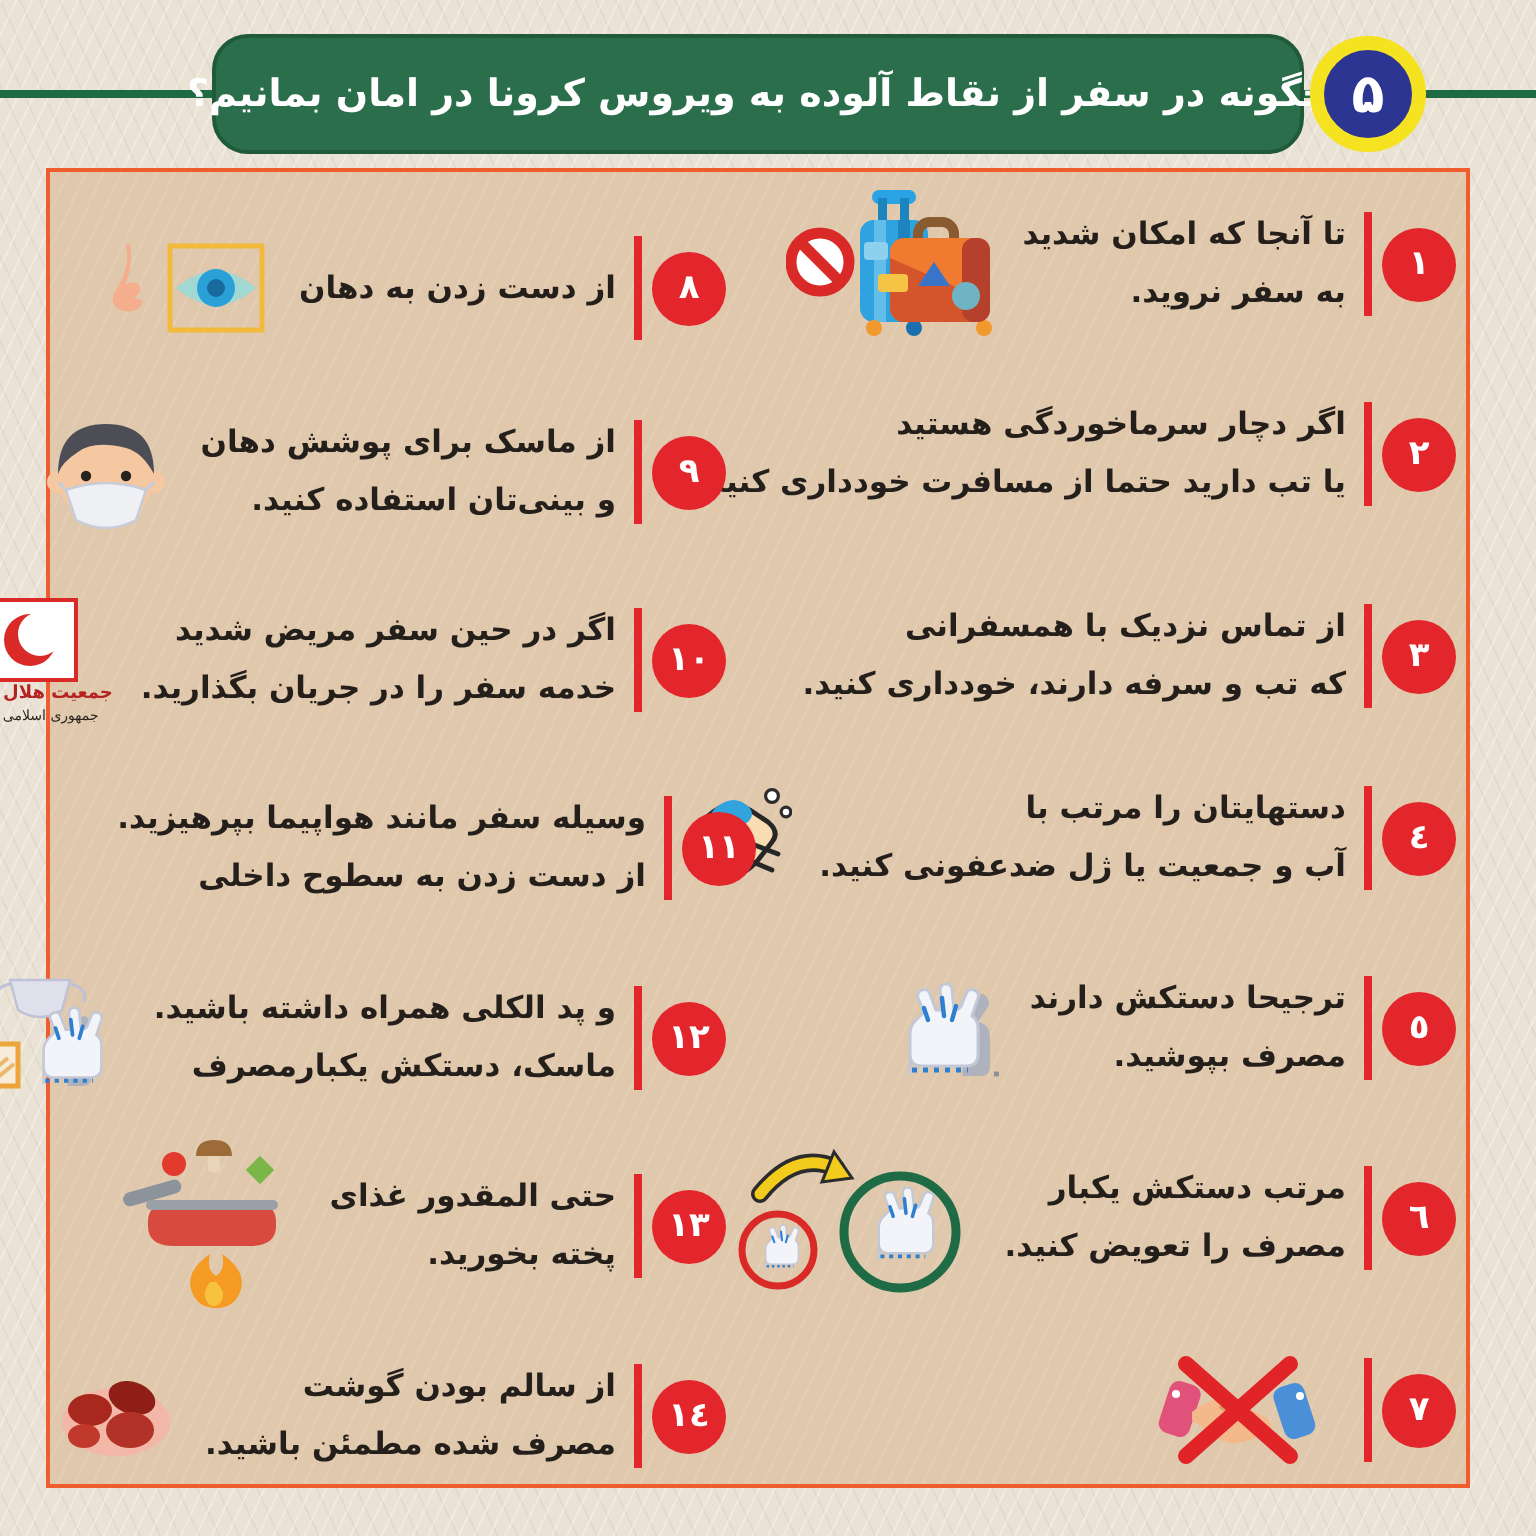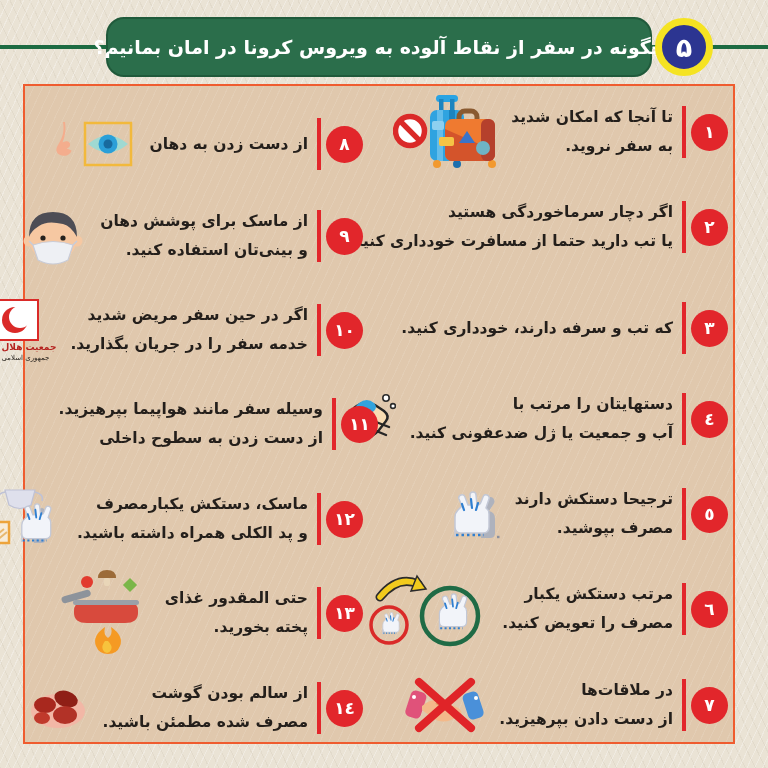--- a/index.html
+++ b/index.html
@@ -92,20 +92,21 @@
     <div class="txt">
       <div>اگر دچار سرماخوردگی هستید</div>
       <div>یا تب دارید حتما از مسافرت خودداری کنید.</div>
     </div>
   </div>
 
   <div class="item" style="top:207px;right:5px">
     <div class="badge">٣</div>
     <div class="vbar"></div>
     <div class="txt">
+      <div>از تماس نزدیک با همسفرانی</div>
       <div>که تب و سرفه دارند، خودداری کنید.</div>
     </div>
   </div>
 
   <div class="item" style="top:298px;right:5px">
     <div class="badge">٤</div>
     <div class="vbar"></div>
     <div class="txt">
       <div>دستهایتان را مرتب با</div>
       <div>آب و جمعیت یا ژل ضدعفونی کنید.</div>
@@ -167,24 +168,20 @@
         <path d="M12 27 Q30 5 50 14" fill="none" stroke="#2b2b2b" stroke-width="9" stroke-linecap="round"></path>
         <path d="M12 27 Q30 5 50 14" fill="none" stroke="#f2cb1d" stroke-width="5.5" stroke-linecap="round"></path>
         <polygon points="58,19 43,21 49,6" fill="#f2cb1d" stroke="#2b2b2b" stroke-width="1.5"></polygon>
       </svg>
     </div>
   </div>
 
   <div class="item" style="top:584px;right:5px">
     <div class="badge">٧</div>
     <div class="vbar"></div>
-    <div class="txt">
-      <div>در ملاقات‌ها</div>
-      <div>از دست دادن بپرهیزید.</div>
-    </div>
     <div class="icn">
       <svg width="80" height="58" viewBox="0 0 80 58">
         <rect x="3" y="15" width="16" height="27" rx="5" fill="#e0527a" transform="rotate(18 11 28)"></rect>
         <rect x="60" y="16" width="16" height="27" rx="5" fill="#4a90d9" transform="rotate(-18 68 29)"></rect>
         <path d="M17 30 q12 -10 23 -4 l13 6 q6 4 2 8 l-9 4 q-10 4 -18 -2 l-11 -8z" fill="#f3b98a"></path>
         <path d="M31 27 l10 7 M39 25 l9 7" stroke="#dd9a62" stroke-width="2"></path>
         <circle cx="9" cy="21" r="2" fill="#fff"></circle>
         <circle cx="71" cy="22" r="2" fill="#fff"></circle>
         <path d="M14 6 L66 52 M66 6 L14 52" stroke="#e02428" stroke-width="8" stroke-linecap="round"></path>
       </svg>
@@ -253,22 +250,22 @@
     <div class="txt">
       <div>وسیله سفر مانند هواپیما بپرهیزید.</div>
       <div>از دست زدن به سطوح داخلی</div>
     </div>
   </div>
 
   <div class="item" style="top:398px;right:370px">
     <div class="badge">١٢</div>
     <div class="vbar"></div>
     <div class="txt">
+      <div>و پد الکلی همراه داشته باشید.</div>
       <div>ماسک، دستکش یکبارمصرف</div>
-      <div>و پد الکلی همراه داشته باشید.</div>
     </div>
     <div class="icn">
       <svg width="78" height="66" viewBox="0 0 78 66">
         <path d="M20 4 h30 l-4 15 q-11 7 -22 0 z" fill="#dfe0ec" stroke="#bfc2d6" stroke-width="1.2"></path>
         <path d="M20 6 q-9 2 -7 9 M50 6 q9 2 7 9" stroke="#bfc2d6" stroke-width="1.6" fill="none"></path>
         <rect x="3" y="36" width="21" height="21" fill="#f7ecd9" stroke="#eda43b" stroke-width="2.5"></rect>
         <path d="M8 52 l11 -9 M11 55 l11 -9" stroke="#e8b96f" stroke-width="2"></path>
         <g transform="translate(30,17) scale(0.85)">
           <path d="M26 10 q5 -6 8 -3 q3 3 0 7 l-4 6 q6 1 6 8 v14 q0 5 -5 5 h-9 z" fill="#aeb2bd"></path>
           <path d="M8 46 V26 q0 -4 3 -7 l4 -4 -3 -7 q-1 -3 2 -4 q3 -1 4 2 l3 8 h3 l-1 -10 q0 -3 3 -3 q3 0 3 3 l1 10 q3 0 4 -3 l2 -5 q1 -3 4 -2 q3 1 2 4 l-3 9 q3 2 3 6 v13 q0 6 -6 6 H14 q-6 0 -6 -6z" fill="#f2f4f9" stroke="#c3c8d6" stroke-width="1.5"></path>

